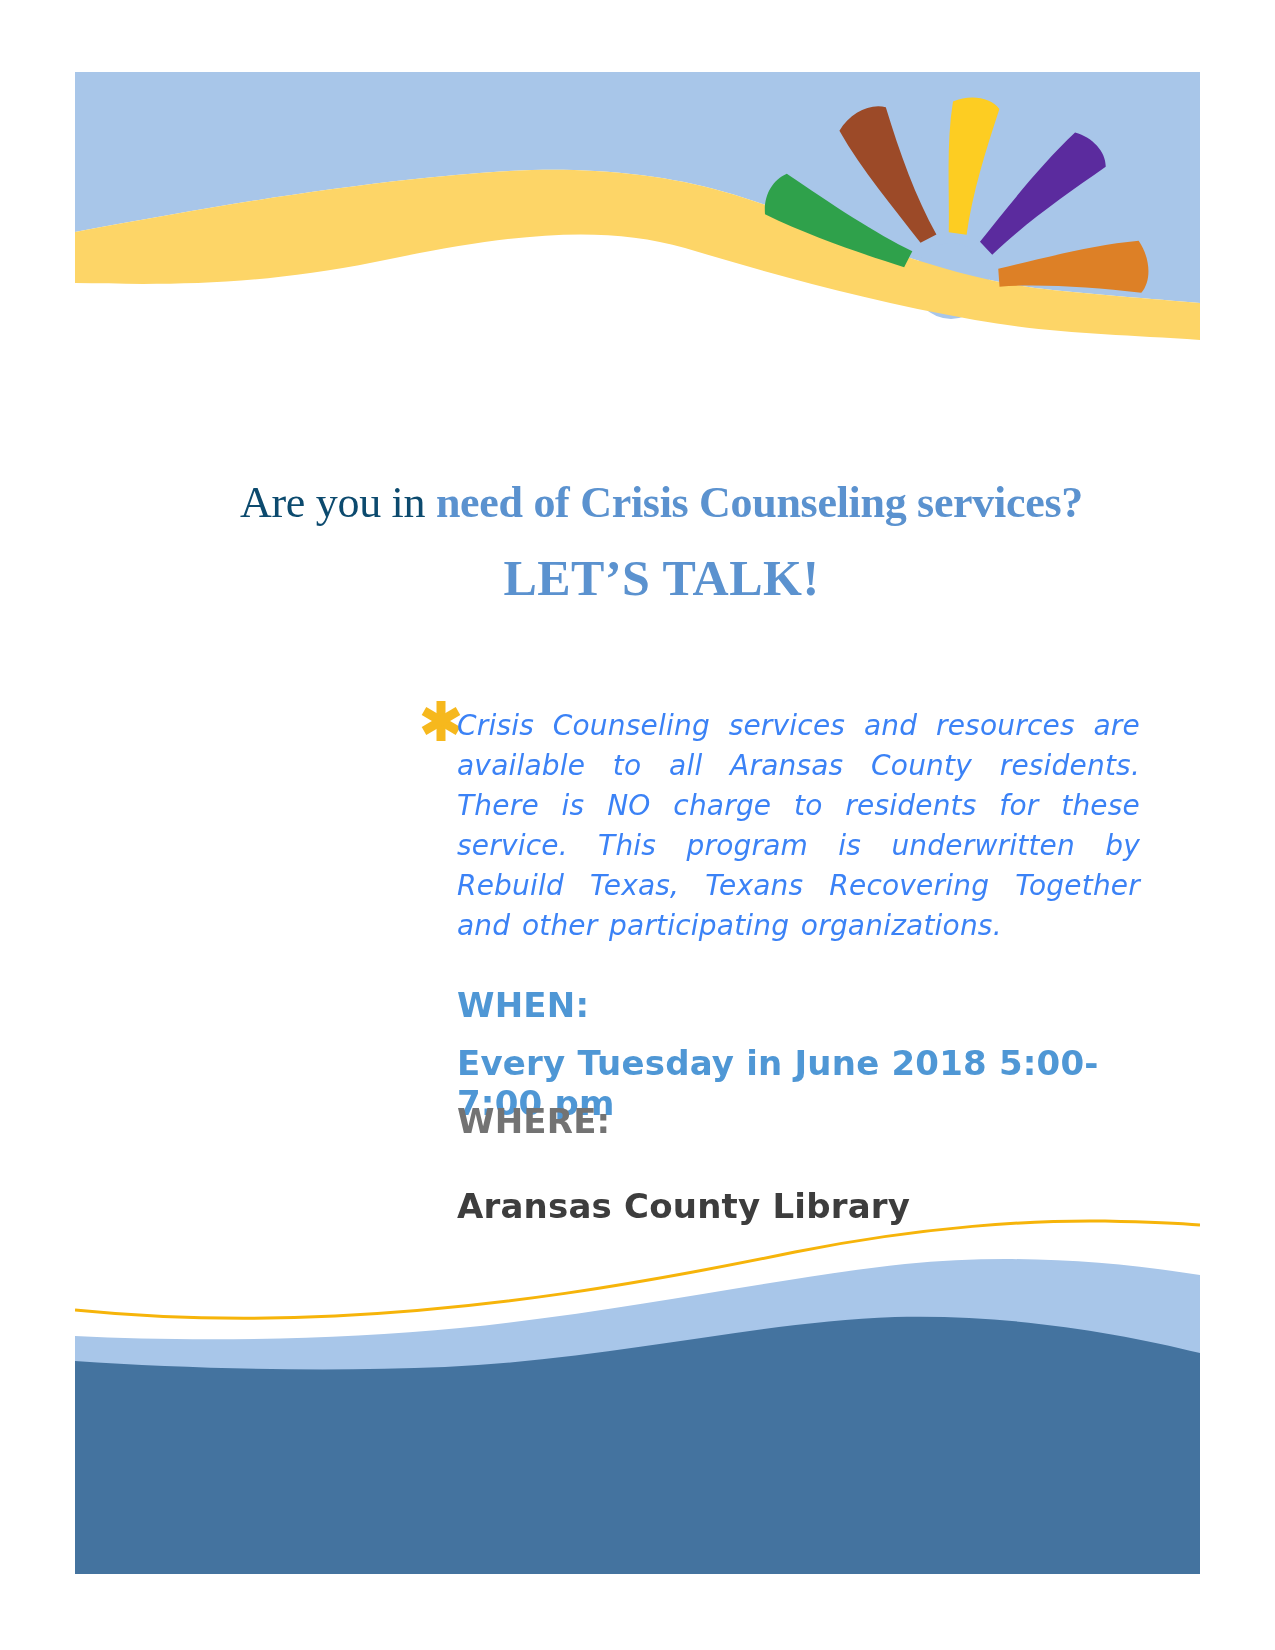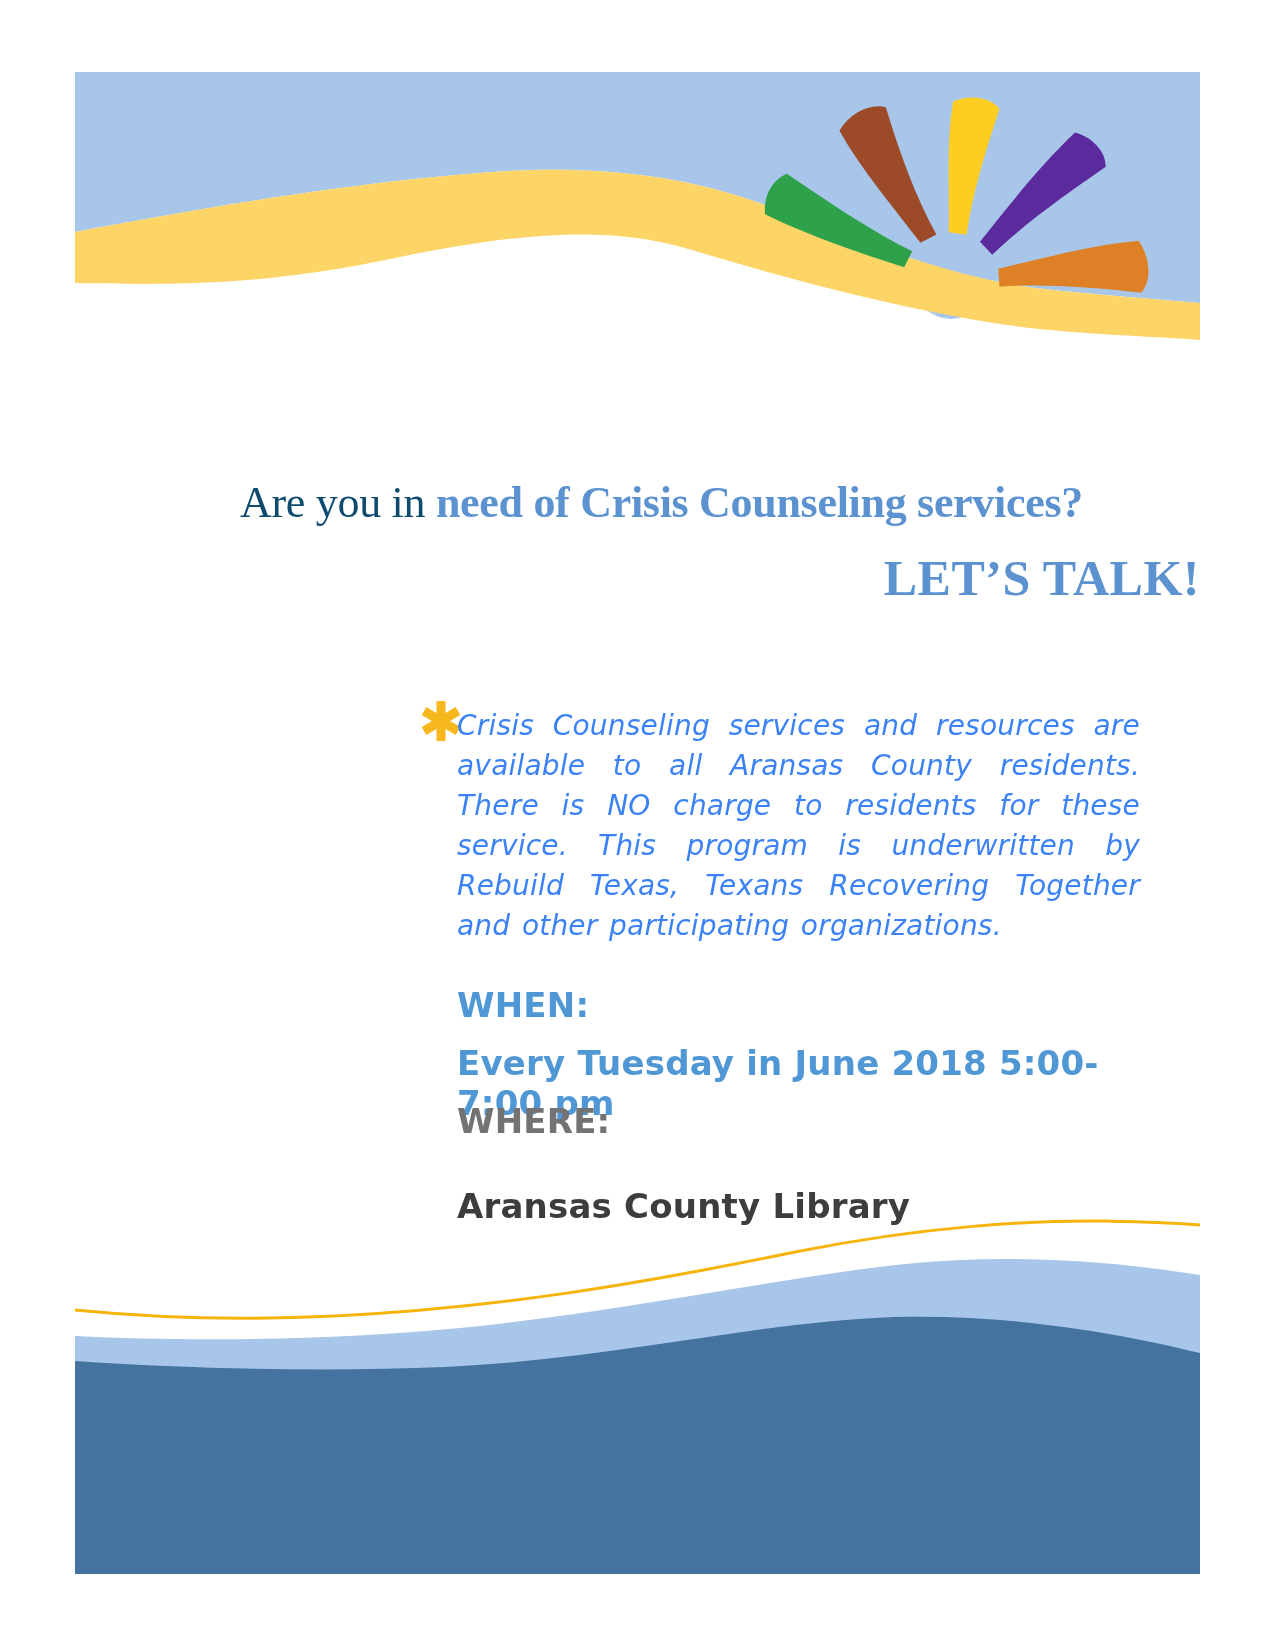--- a/index.html
+++ b/index.html
@@ -35,21 +35,21 @@
     font-size: 44px;
     line-height: 1.15;
     letter-spacing: -0.3px;
   }
   .headline .hl-bold { font-weight: bold; font-family: Liberation Serif, serif; }
   .headline-cta {
     position: absolute;
     left: 75px;
     top: 549px;
     width: 1125px;
-    text-align: right;
+    text-align: center;
     padding-left: 48px;
     box-sizing: border-box;
     font-family: "Liberation Serif", serif;
     font-size: 50px;
     font-weight: bold;
     letter-spacing: 0.5px;
   }
 
   
   .asterisk-wrap {

